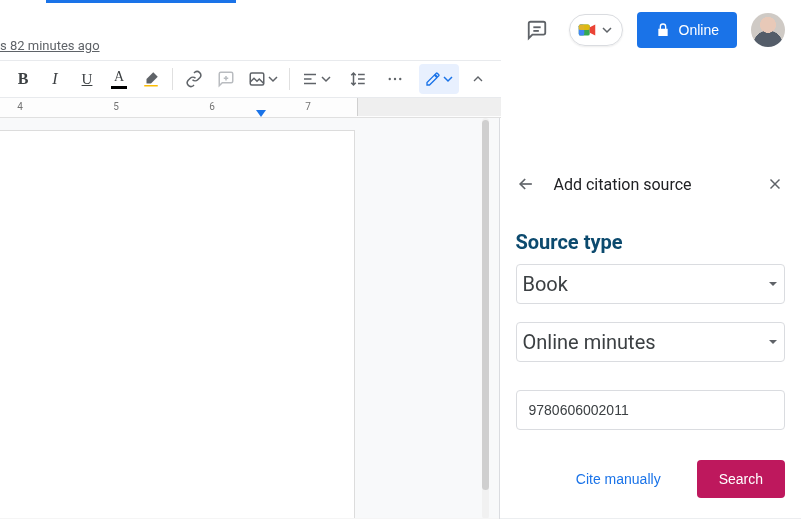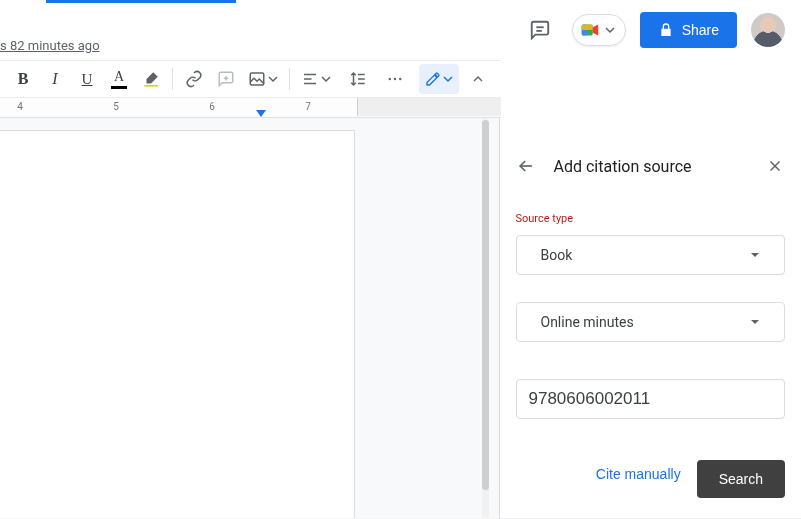--- a/index.html
+++ b/index.html
@@ -43,26 +43,26 @@
   .page{position:absolute;left:0;top:12px;width:355px;height:389px;background:#fff;border:1px solid #dcdcdc;border-left:0;}
   .vscroll{position:absolute;right:10px;top:0;bottom:0;width:7px;background:#f1f1f1;border-radius:4px;}
   .vscroll-thumb{position:absolute;top:2px;width:100%;height:370px;background:#cfcfcf;border-radius:4px;}
   .doc-bottom-border{position:absolute;left:0;right:0;bottom:0;height:1px;background:#f5f5f5;}
 
   
   .side{width:304px;border-left:1px solid #dadce0;display:flex;flex-direction:column;justify-content:flex-end;}
   .side-header{height:56px;display:flex;align-items:center;padding:0 12px;gap:14px;}
   .side-title{font-size:16px;color:#202124;flex:1;}
   .side-body{padding:18px 16px 20px 16px;overflow:auto;border-bottom:1px solid #eceef0;}
-  .fld-label{font-size:11px;color:#b91c1c;margin-bottom:10px;}
-  .select-box{height:40px;border:1px solid #dadce0;border-radius:4px;display:flex;align-items:center;padding:0 24px;font-size:14px;color:#3c4043;justify-content:space-between;margin-bottom:27px;cursor:pointer;}
-  .text-input{height:40px;width:100%;border:1px solid #dadce0;border-radius:4px;padding:0 12px;font-size:17px;color:#3c4043;margin-top:10px;}
-  .btn-row{display:flex;justify-content:flex-end;gap:10px;margin-top:30px;align-items:center;}
+  .fld-label{font-size:20px;color:#0c4a6e;margin-bottom:10px;font-weight:bold;}
+  .select-box{height:40px;border:1px solid #dadce0;border-radius:4px;display:flex;align-items:center;padding:0 6px;font-size:20px;color:#3c4043;justify-content:space-between;margin-bottom:18px;cursor:pointer;}
+  .text-input{height:40px;width:100%;border:1px solid #dadce0;border-radius:4px;padding:0 12px;font-size:14px;color:#3c4043;margin-top:10px;}
+  .btn-row{display:flex;justify-content:flex-end;gap:30px;margin-top:30px;align-items:center;}
   .btn-flat{background:none;border:0;color:#1a73e8;font-size:14px;font-weight:500;cursor:pointer;padding:8px 6px;}
-  .btn-primary{background:#404040;color:#fff;border:0;border-radius:4px;height:38px;padding:0 22px;font-size:14px;font-weight:500;cursor:pointer;margin-top:11px;}
+  .btn-primary{background:#be185d;color:#fff;border:0;border-radius:4px;height:38px;padding:0 22px;font-size:14px;font-weight:500;cursor:pointer;}
 
   .caret-svg{width:10px;height:10px;}
   svg{display:block;}
 </style>
 </head>
 <body>
 
 <div class="topbar">
   <div class="tab-underline"></div>
   <a class="last-edit">s 82 minutes ago</a>
@@ -85,21 +85,21 @@
           </svg>
       </span>
       <svg class="caret-svg" viewBox="0 0 10 10">
           <path d="M1 3l4 4 4-4" fill="none" stroke="#5f6368" stroke-width="1.5"></path>
         </svg>
     </div>
     <button class="share-btn">
       <svg width="16" height="16" viewBox="0 0 24 24" fill="#fff">
           <path d="M17 10V7a5 5 0 0 0-10 0v3H5v11h14V10h-2zm-8 0V7a3 3 0 1 1 6 0v3H9z"></path>
         </svg>
-      <span>Share</span>
+      <span>Online</span>
     </button>
     <div class="avatar"></div>
   </div>
 </div>
 
 <div class="toolbar">
   <div class="tool bold">B</div>
   <div class="tool italic">I</div>
   <div class="tool">
       <span style="text-decoration:underline;font-family:'Times New Roman';font-size:15px">U</span>

